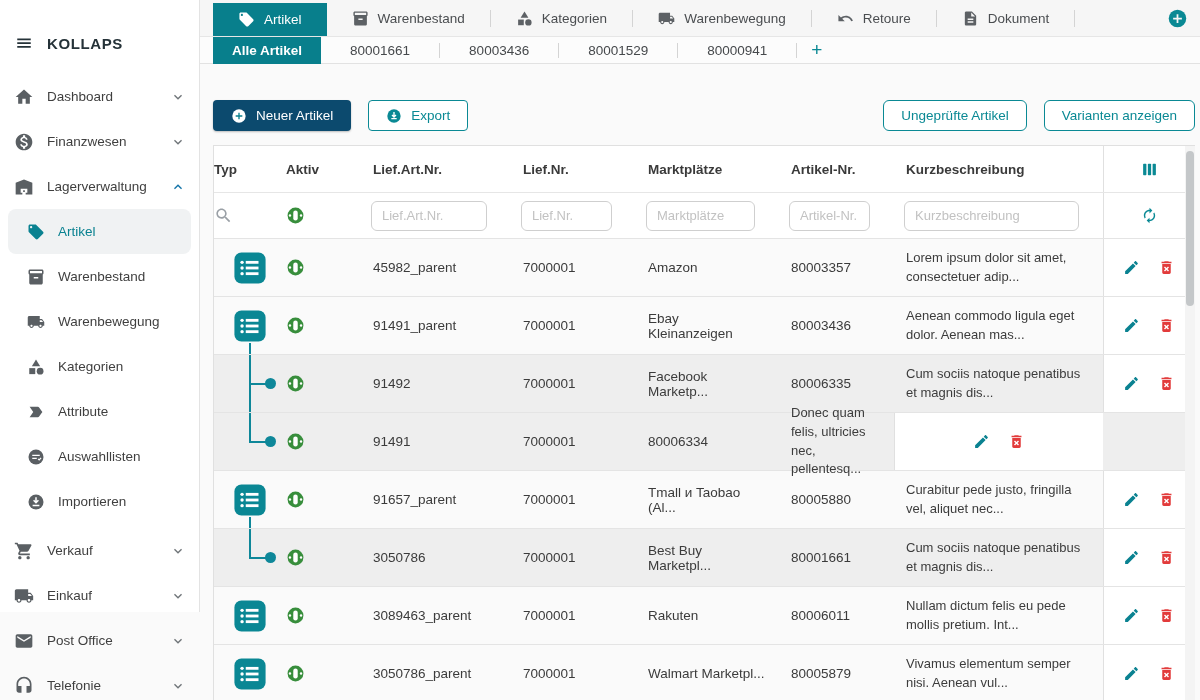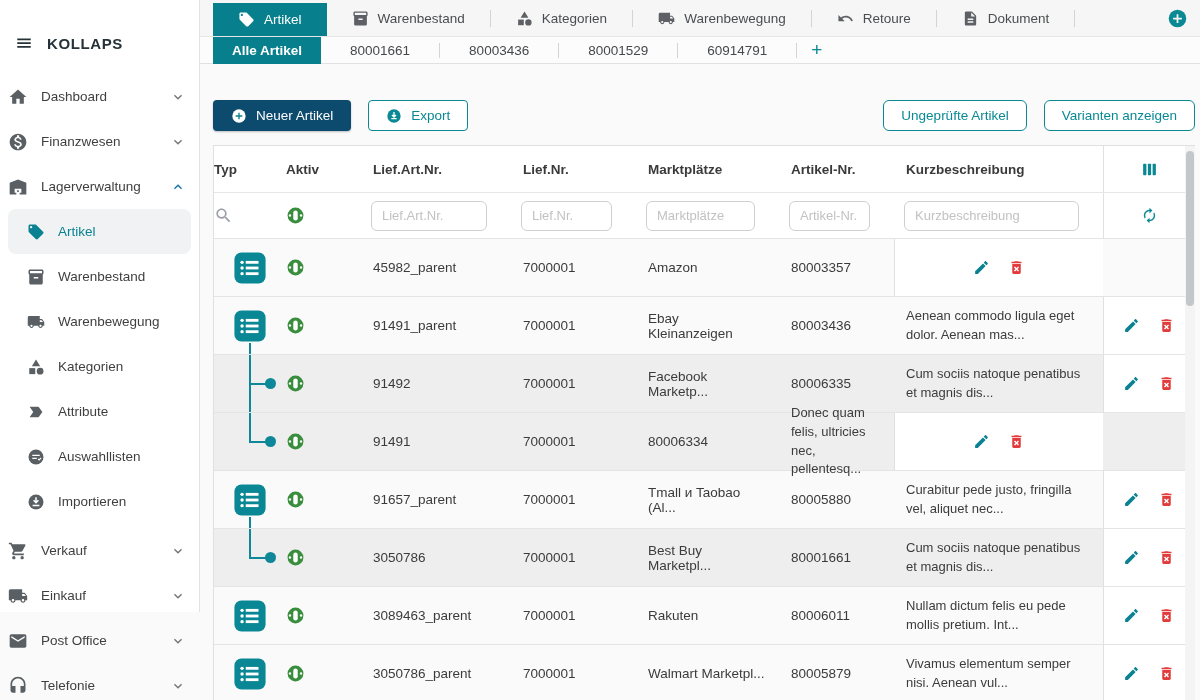--- a/index.html
+++ b/index.html
@@ -5,21 +5,21 @@
   * { box-sizing: border-box; margin: 0; padding: 0; }
   html,body { width:1200px; height:700px; overflow:hidden; }
   body { font-family:"Liberation Sans","DejaVu Sans",sans-serif; background:#fafafa; color:#3c4043; }
   .app { display:flex; width:1200px; height:700px; }
 
   
   .sidebar { width:200px; height:612px; background:#fff; border-right:1px solid #e3e3e3; flex:0 0 200px; }
   .brand { height:66px; display:flex; align-items:center; gap:13px; padding:20px 14px 0 14px; }
   .brand-text { font-size:15px; font-weight:bold; letter-spacing:.6px; color:#253238; }
   .nav { padding-top:8px; }
-  .nav-item { height:45px; display:flex; align-items:center; gap:13px; padding:0 8px; font-size:13.5px; color:#3f3f3f; cursor:pointer; position:relative; }
+  .nav-item { height:45px; display:flex; align-items:center; gap:13px; padding:0 14px; font-size:13.5px; color:#3f3f3f; cursor:pointer; position:relative; }
   .nav-item .ic { width:20px; height:20px; color:#5a5f63; display:flex; align-items:center; }
   .nav-item .chev { position:absolute; right:13px; width:16px; height:16px; color:#6f7478; }
   .nav-item .chev.up { color:#1273a8; }
   .nav-item.sub { padding-left:27px; }
   .nav-item.sub .ic { width:18px; height:18px; }
   .nav-item.selected { background:#f0f2f3; border-radius:8px; margin:0 8px; padding-left:19px; color:#0a8291; }
   .nav-item.selected .ic { color:#0a8291; }
   .nav-group-gap { height:4px; }
   svg { display:block; width:100%; height:100%; fill:currentColor; }
 
@@ -325,21 +325,21 @@
         <div class="subtab-sep"></div>
         <div class="subtab">
           <span>80003436</span>
         </div>
         <div class="subtab-sep"></div>
         <div class="subtab">
           <span>80001529</span>
         </div>
         <div class="subtab-sep"></div>
         <div class="subtab">
-          <span>60914791</span>
+          <span>80000941</span>
         </div>
         <div class="subtab-sep"></div>
         <span class="subtab-add">+</span>
       </div>
 
     <div class="page">
       <div class="toolbar">
         <button class="btn btn-filled">
           <span class="ic">
               <svg viewBox="0 0 24 24">
@@ -443,20 +443,21 @@
                     <rect x="9.2" y="5.8" width="5.6" height="12.4" rx="2.8" fill="#fff"></rect>
                     <circle cx="5" cy="12" r="1.5" fill="#fff"></circle>
                     <circle cx="19" cy="12" r="1.5" fill="#fff"></circle>
                   </svg>
                 </span>
               </div>
               <div class="cell"><span>45982_parent</span></div>
               <div class="cell"><span>7000001</span></div>
               <div class="cell"><span>Amazon</span></div>
               <div class="cell"><span>80003357</span></div>
+              <div class="cell kurz"><span>Lorem ipsum dolor sit amet, consectetuer adip...</span></div>
               <div class="cell actions">
                 <span class="ic pencil">
                   <svg viewBox="0 0 24 24">
                     <path d="M3 17.25V21h3.75L17.81 9.94l-3.75-3.75L3 17.25zM20.71 7.04c.39-.39.39-1.02 0-1.41l-2.34-2.34c-.39-.39-1.02-.39-1.41 0l-1.83 1.83 3.75 3.75 1.83-1.83z"></path>
                   </svg>
                 </span>
                 <span class="ic trash">
                   <svg viewBox="0 0 24 24">
                     <path d="M6 19c0 1.1.9 2 2 2h8c1.1 0 2-.9 2-2V7H6v12zm2.46-7.12l1.41-1.41L12 12.59l2.12-2.12 1.41 1.41L13.41 14l2.12 2.12-1.41 1.41L12 15.41l-2.12 2.12-1.41-1.41L10.59 14l-2.13-2.12zM15.5 4l-1-1h-5l-1 1H5v2h14V4h-3.5z"></path>
                   </svg>

